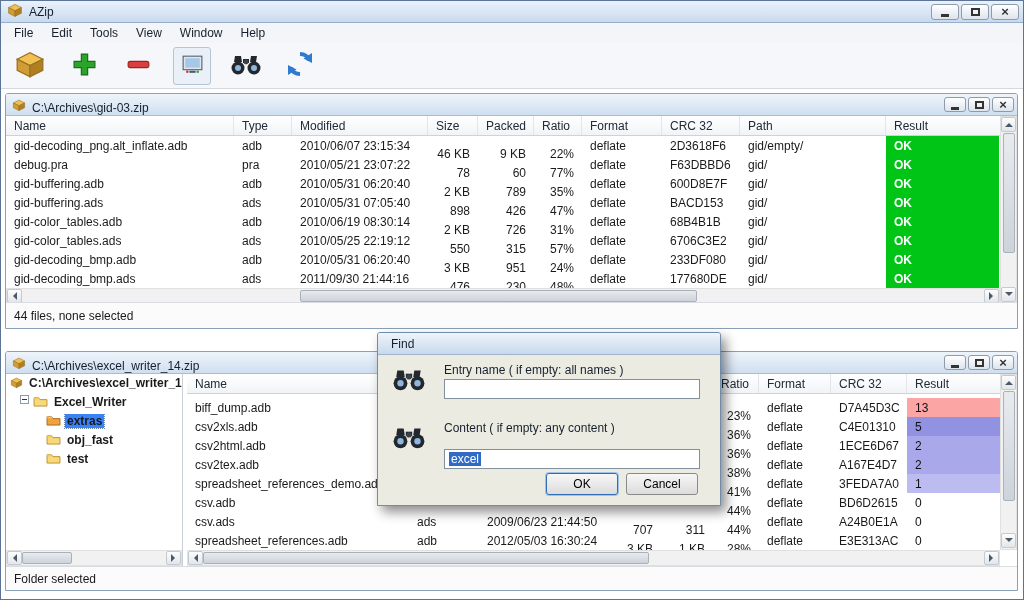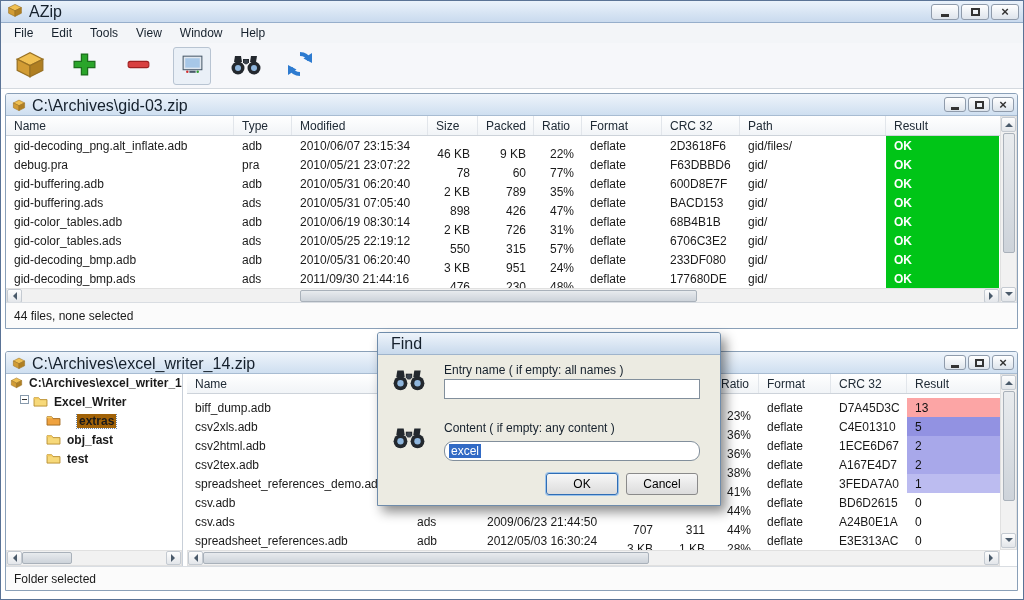--- a/index.html
+++ b/index.html
@@ -4,21 +4,21 @@
 <style>
   * { box-sizing: border-box; }
   html,body { margin:0; padding:0; }
   body { font-family:"Liberation Sans", sans-serif; font-size:12px; color:#1a1a1a; background:#8896a6; }
   .screen { position:relative; width:1024px; height:600px; background:#ffffff; border:1px solid #5a7396; overflow:hidden; }
 
   
   .main-titlebar { position:absolute; left:0; top:0; right:0; height:22px;
     background:linear-gradient(#eaf2fb,#c9daee); border-bottom:1px solid #96aecb;
     display:flex; align-items:center; padding-left:6px; gap:6px; }
-  .title-text { font-size:16px; color:#15202c; }
+  .title-text { font-size:12px; color:#15202c; }
   .win-btns { position:absolute; right:4px; top:3px; display:flex; gap:2px; }
   .win-btn { width:28px; height:16px; border:1px solid #8f9bab; border-radius:3px;
     background:linear-gradient(#ffffff,#dde4ec); display:flex; align-items:center; justify-content:center; cursor:default; }
   .win-btn.small { width:22px; height:15px; }
   .glyph-min { width:8px; height:3px; background:#333; margin-top:7px; }
   .glyph-max { width:9px; height:8px; border:2px solid #333; }
   .glyph-close::before { content:"×"; font-size:13px; font-weight:bold; color:#333; line-height:1; }
 
   .menubar { position:absolute; left:0; top:22px; right:0; height:20px; background:#f3f5f8;
     display:flex; align-items:center; padding-left:4px; }
@@ -89,21 +89,21 @@
 
   
   .tree-pane { position:absolute; left:0; top:22px; width:177px; height:192px; border-right:1px solid #c8cfd8; background:#ffffff; }
   .tree-items { position:absolute; left:0; top:2px; right:0; }
   .tree-item { height:19px; display:flex; align-items:flex-start; gap:4px; padding-left:4px; white-space:nowrap; overflow:hidden;font-weight:bold; }
   .tree-item.lvl1 { padding-left:14px; }
   .tree-item.lvl2 { padding-left:40px; }
   .expander { width:9px; height:9px; border:1px solid #889aac; background:#fff; flex:none; position:relative; }
   .expander::before { content:""; position:absolute; left:1px; right:1px; top:3px; height:1px; background:#333; }
   .tree-label { padding:0 2px; }
-  .tree-item.selected .tree-label { background:#a16207; outline:1px dotted #6884a8;margin-left:12px; }
+  .tree-item.selected .tree-label { background:#3b82f6; outline:1px dotted #6884a8; }
   .tree-item.selected svg .f-body { fill:#efa23f; stroke:#a3681c; }
   .tree-pane .hscroll { left:0; right:0; bottom:0; top:auto; }
 
   
   .dialog { position:absolute; left:376px; top:331px; width:344px; height:174px; z-index:50;
     background:#ecebe2; border:1px solid #6f8cab; border-radius:3px 3px 0 0;
     box-shadow:5px 6px 12px rgba(0,0,0,0.45); }
   .dlg-titlebar { position:absolute; left:0; top:0; right:0; height:22px;
     background:linear-gradient(#eef4fb,#c8d9ec); border-bottom:1px solid #9fb4cc;
     display:flex; align-items:center; padding-left:13px; border-radius:2px 2px 0 0; }
@@ -243,21 +243,21 @@
 
           <div class="trow">
             <div class="cell c1">gid-decoding_png.alt_inflate.adb</div>
             <div class="cell c2">adb</div>
             <div class="cell c3">2010/06/07 23:15:34</div>
             <div class="cell c4 num">46 KB</div>
             <div class="cell c5 num">9 KB</div>
             <div class="cell c6 num">22%</div>
             <div class="cell c7">deflate</div>
             <div class="cell c8">2D3618F6</div>
-            <div class="cell c9">gid/files/</div>
+            <div class="cell c9">gid/empty/</div>
             <div class="cell c10 result" style="background: rgb(0, 197, 23);">OK</div>
           </div>
 
           <div class="trow">
             <div class="cell c1">debug.pra</div>
             <div class="cell c2">pra</div>
             <div class="cell c3">2010/05/21 23:07:22</div>
             <div class="cell c4 num">78</div>
             <div class="cell c5 num">60</div>
             <div class="cell c6 num">77%</div>
@@ -613,21 +613,21 @@
           <circle cx="24" cy="15" r="6.5" fill="#23282e"></circle>
           <path d="M5 3h6l1 6H4z" fill="#23282e"></path>
           <path d="M21 3h6l-1 6h-6z" fill="#23282e"></path>
           <rect x="13" y="6" width="6" height="4" fill="#23282e"></rect>
           <circle cx="16" cy="9" r="2.4" fill="#3a424c"></circle>
           <circle cx="8" cy="15" r="3" fill="#8fb6dd"></circle>
           <circle cx="24" cy="15" r="3" fill="#8fb6dd"></circle>
         </svg>
     </span>
     <div class="dlg-label" style="left:66px; top:88px;">Content ( if empty: any content )</div>
-    <div class="dlg-input fake-input" style="left:66px; top:108px;border-radius:9px;">
+    <div class="dlg-input fake-input" style="left:66px; top:116px;">
       <span class="sel-text">excel</span>
     </div>
 
     <button class="btn ok" style="left:168px; top:140px;">OK</button>
     <button class="btn" style="left:248px; top:140px;">Cancel</button>
   </div>
 
 </div>
 
 </body></html>

